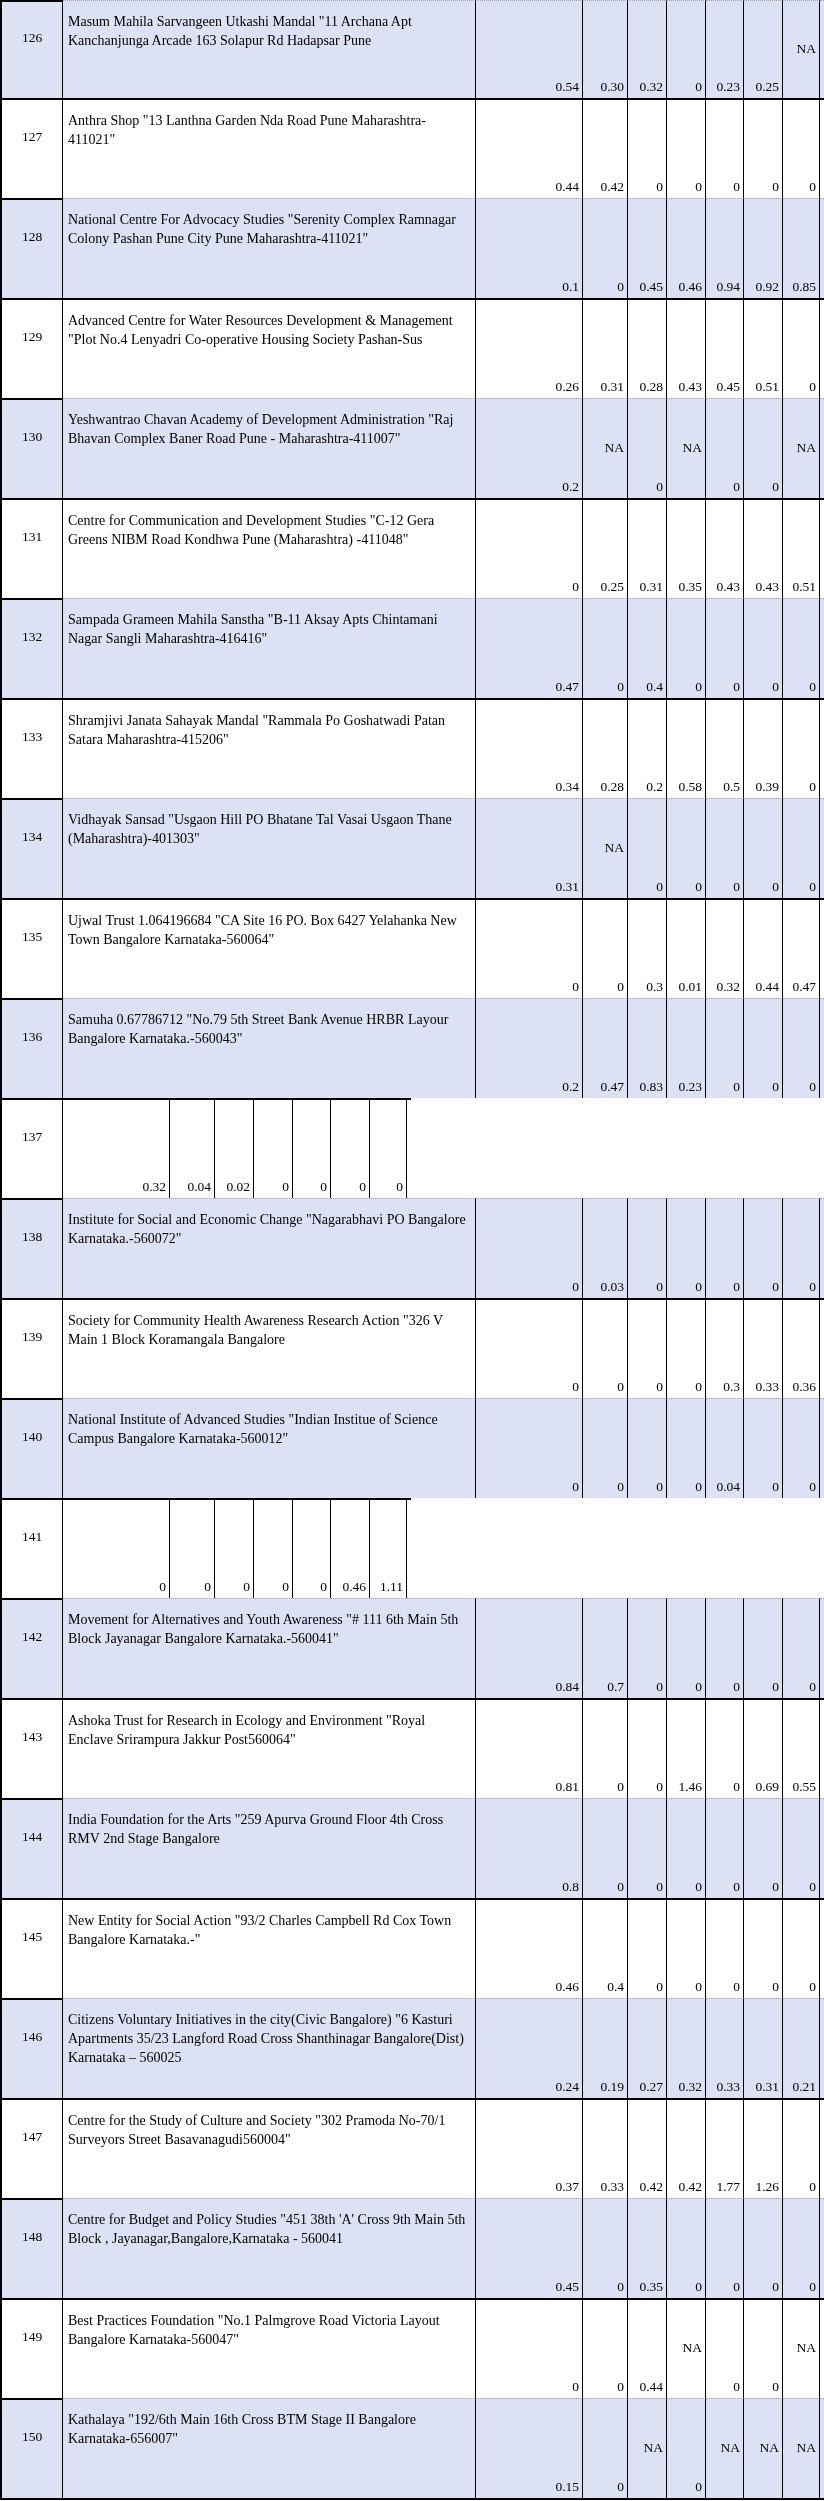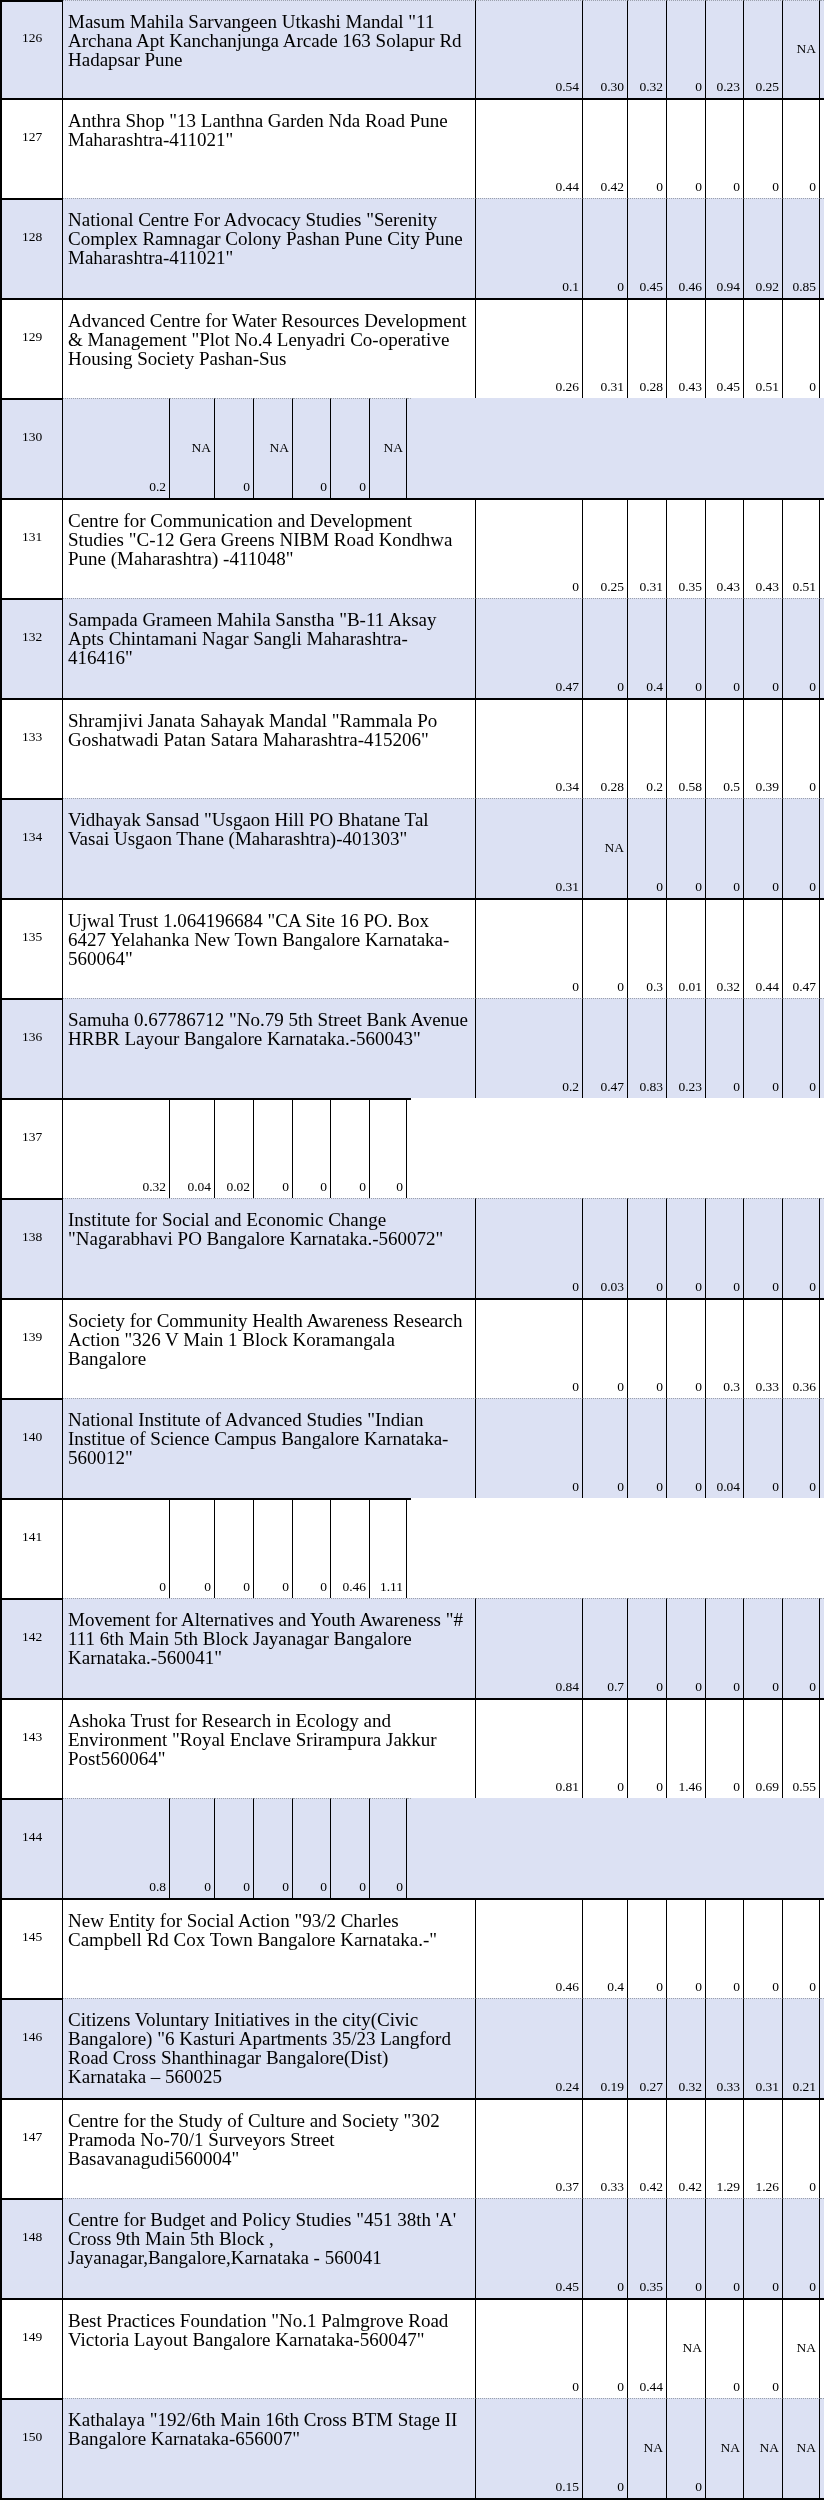--- a/index.html
+++ b/index.html
@@ -48,21 +48,21 @@
 
   .num-cell{
     display:flex;
     align-items:center;
     justify-content:center;
     font-size:13.5px;
     padding-bottom:25px;
   }
   .name-cell{
     padding:11px 4px 3px 5px;
-    font-size:19px;
+    font-size:14px;
     line-height:19px;
     word-wrap:break-word;
   }
   .val-cell{font-size:13.5px;}
   .val-cell .num{
     position:absolute;
     right:3px;
     bottom:3px;
     white-space:nowrap;
   }
@@ -187,20 +187,21 @@
       </div>
       <div class="cell val-cell c7">
         <span class="num">0</span>
       </div>
       <div class="cell sliver"></div>
     </div>
     <div class="row blue">
       <div class="cell num-cell c-num">
         <span>130</span>
       </div>
+      <div class="cell name-cell c-name"><span>Yeshwantrao Chavan Academy of Development Administration "Raj Bhavan Complex Baner Road Pune - Maharashtra-411007"</span></div>
       <div class="cell val-cell c1">
         <span class="num">0.2</span>
       </div>
       <div class="cell val-cell c2">
         <span class="na">NA</span>
       </div>
       <div class="cell val-cell c3">
         <span class="num">0</span>
       </div>
       <div class="cell val-cell c4">
@@ -576,20 +577,21 @@
       </div>
       <div class="cell val-cell c7">
         <span class="num">0.55</span>
       </div>
       <div class="cell sliver"></div>
     </div>
     <div class="row blue">
       <div class="cell num-cell c-num">
         <span>144</span>
       </div>
+      <div class="cell name-cell c-name"><span>India Foundation for the Arts "259 Apurva Ground Floor 4th Cross RMV 2nd Stage Bangalore</span></div>
       <div class="cell val-cell c1">
         <span class="num">0.8</span>
       </div>
       <div class="cell val-cell c2">
         <span class="num">0</span>
       </div>
       <div class="cell val-cell c3">
         <span class="num">0</span>
       </div>
       <div class="cell val-cell c4">
@@ -673,21 +675,21 @@
       <div class="cell val-cell c2">
         <span class="num">0.33</span>
       </div>
       <div class="cell val-cell c3">
         <span class="num">0.42</span>
       </div>
       <div class="cell val-cell c4">
         <span class="num">0.42</span>
       </div>
       <div class="cell val-cell c5">
-        <span class="num">1.29</span>
+        <span class="num">1.77</span>
       </div>
       <div class="cell val-cell c6">
         <span class="num">1.26</span>
       </div>
       <div class="cell val-cell c7">
         <span class="num">0</span>
       </div>
       <div class="cell sliver"></div>
     </div>
     <div class="row blue">

